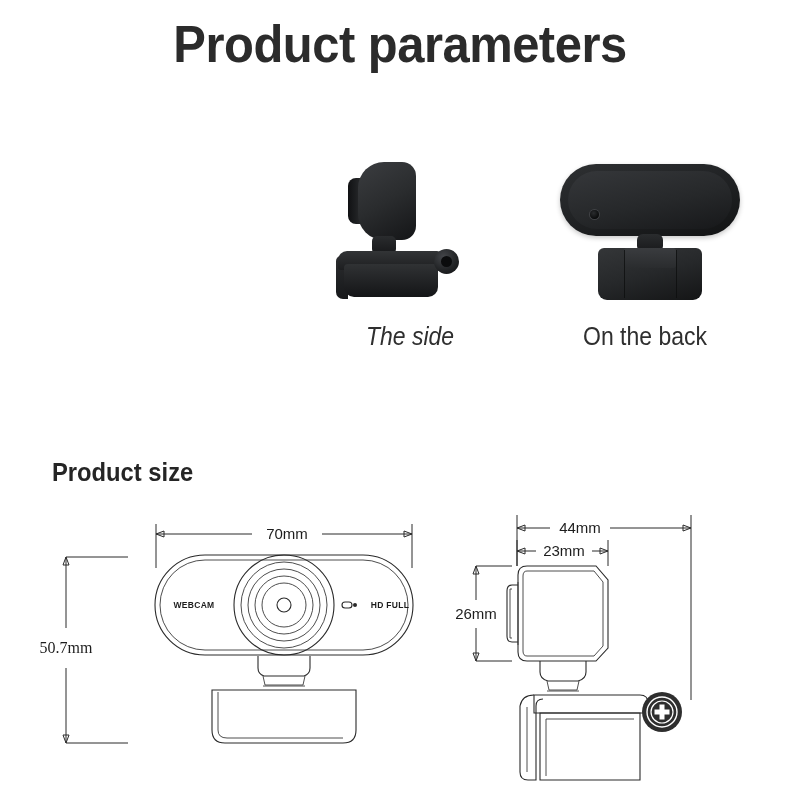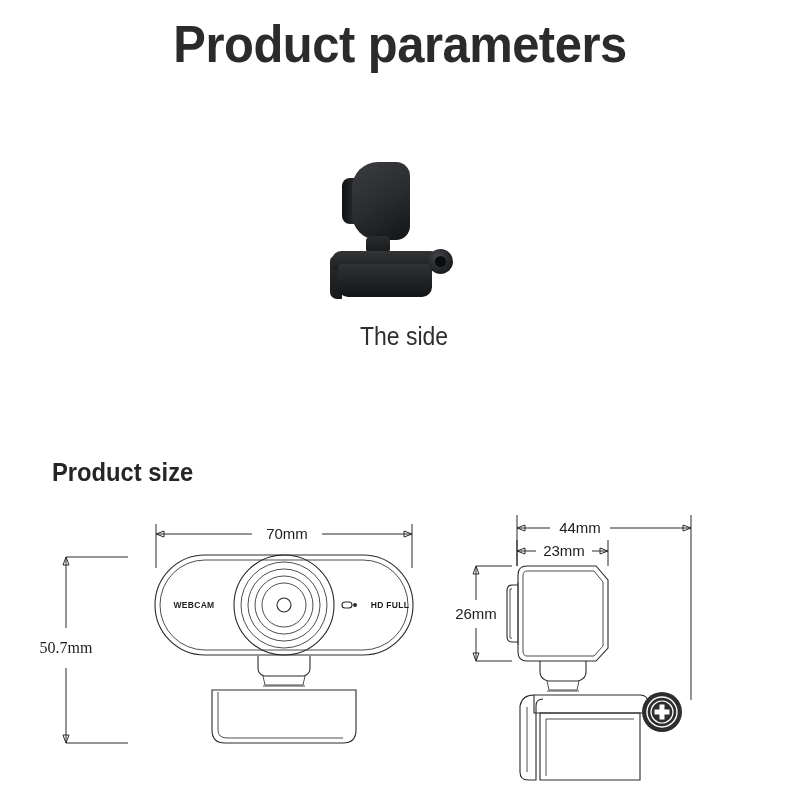--- a/index.html
+++ b/index.html
@@ -37,21 +37,21 @@
     position:absolute; top:172px; left:0; width:100%;
     text-align:center;
     font-size:25px;
     color:#2f2f2f;
     font-family:"Liberation Sans", sans-serif;
     transform:scaleX(0.92);
     white-space:nowrap;
   }
 
   #cell-front { left:30px;  width:260px; }
-  #cell-side  { left:294px; width:220px; }
+  #cell-side  { left:300px; width:220px;font-style:italic; }
   #cell-back  { left:520px; width:250px; }
 
   
   .f-body {
     position:absolute; left:45px; top:20px;
     width:175px; height:65px;
     background:linear-gradient(160deg,#3d3f41 0%,#2c2e30 48%,#19191b 100%);
     border-radius:33px;
     box-shadow:0 2px 4px rgba(0,0,0,.22);
   }
@@ -248,20 +248,33 @@
         <div class="s-neck"></div>
         <div class="s-hook"></div>
         <div class="s-armtop"></div>
         <div class="s-armlow"></div>
         <div class="s-screw"></div>
         <div class="s-screw-in"></div>
       </div>
       <div class="photo-caption">The side</div>
     </div>
 
+    <div class="photo-cell" id="cell-back">
+      <div class="photo-stage">
+        <div class="b-body"></div>
+        <div class="b-inner"></div>
+        <div class="b-mic"></div>
+        <div class="b-neck"></div>
+        <div class="b-base"></div>
+        <div class="b-band"></div>
+        <div class="b-seam l"></div>
+        <div class="b-seam r"></div>
+      </div>
+      <div class="photo-caption">On the back</div>
+    </div>
 
   </div>
 
   <div class="section-title">Product size</div>
 
   <div class="tech-area">
     <svg class="tech-svg" width="800" height="290" viewBox="0 0 800 290">
 
       <g>
 

